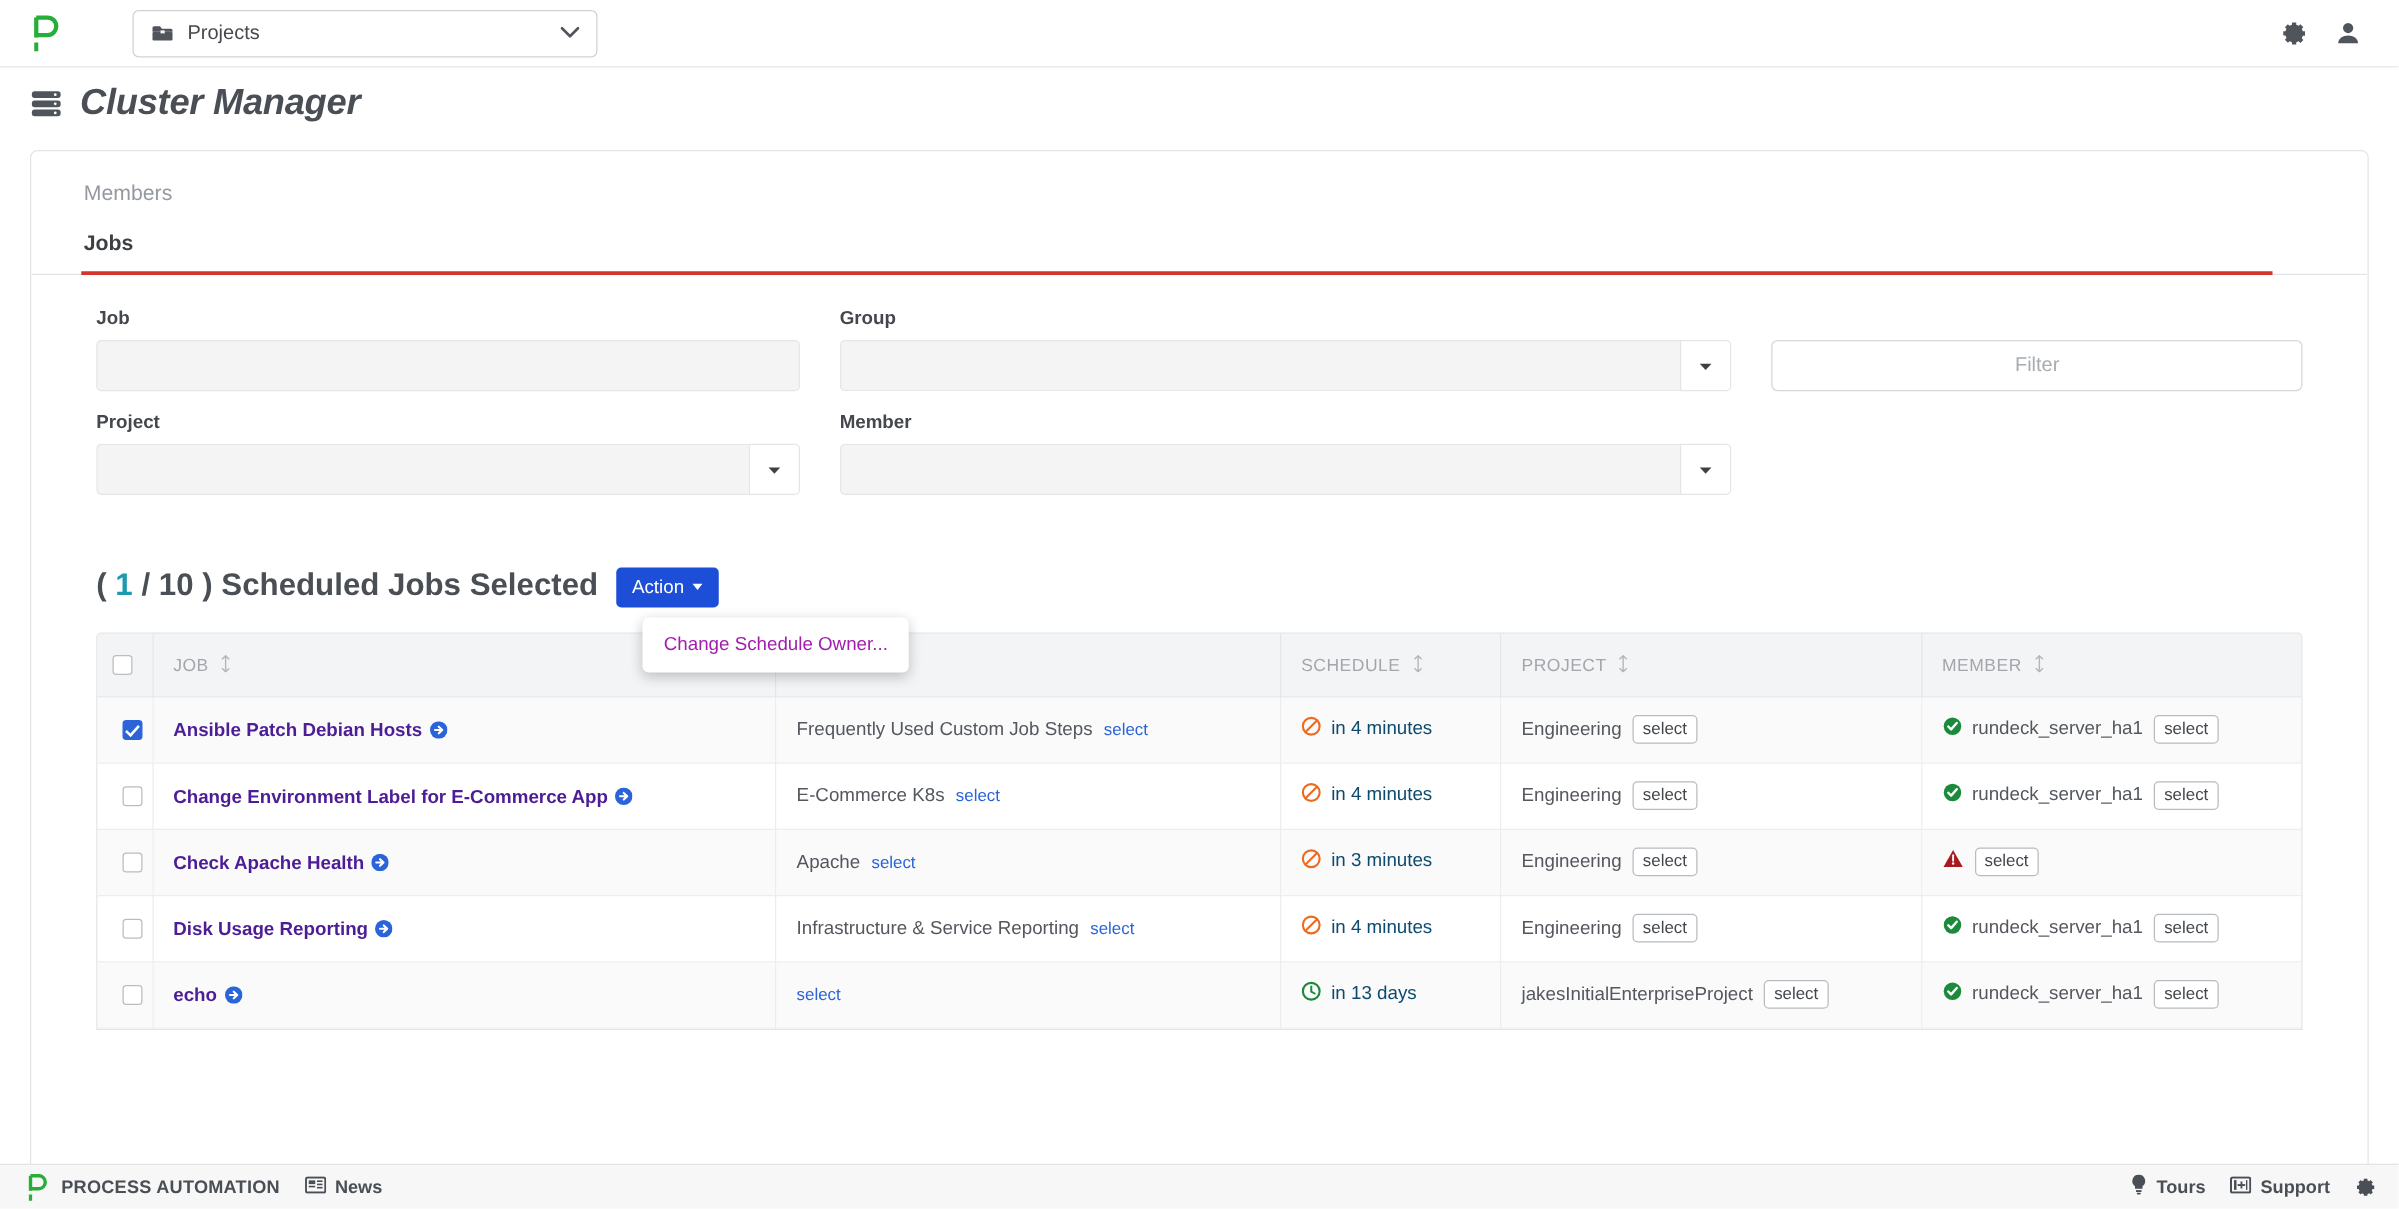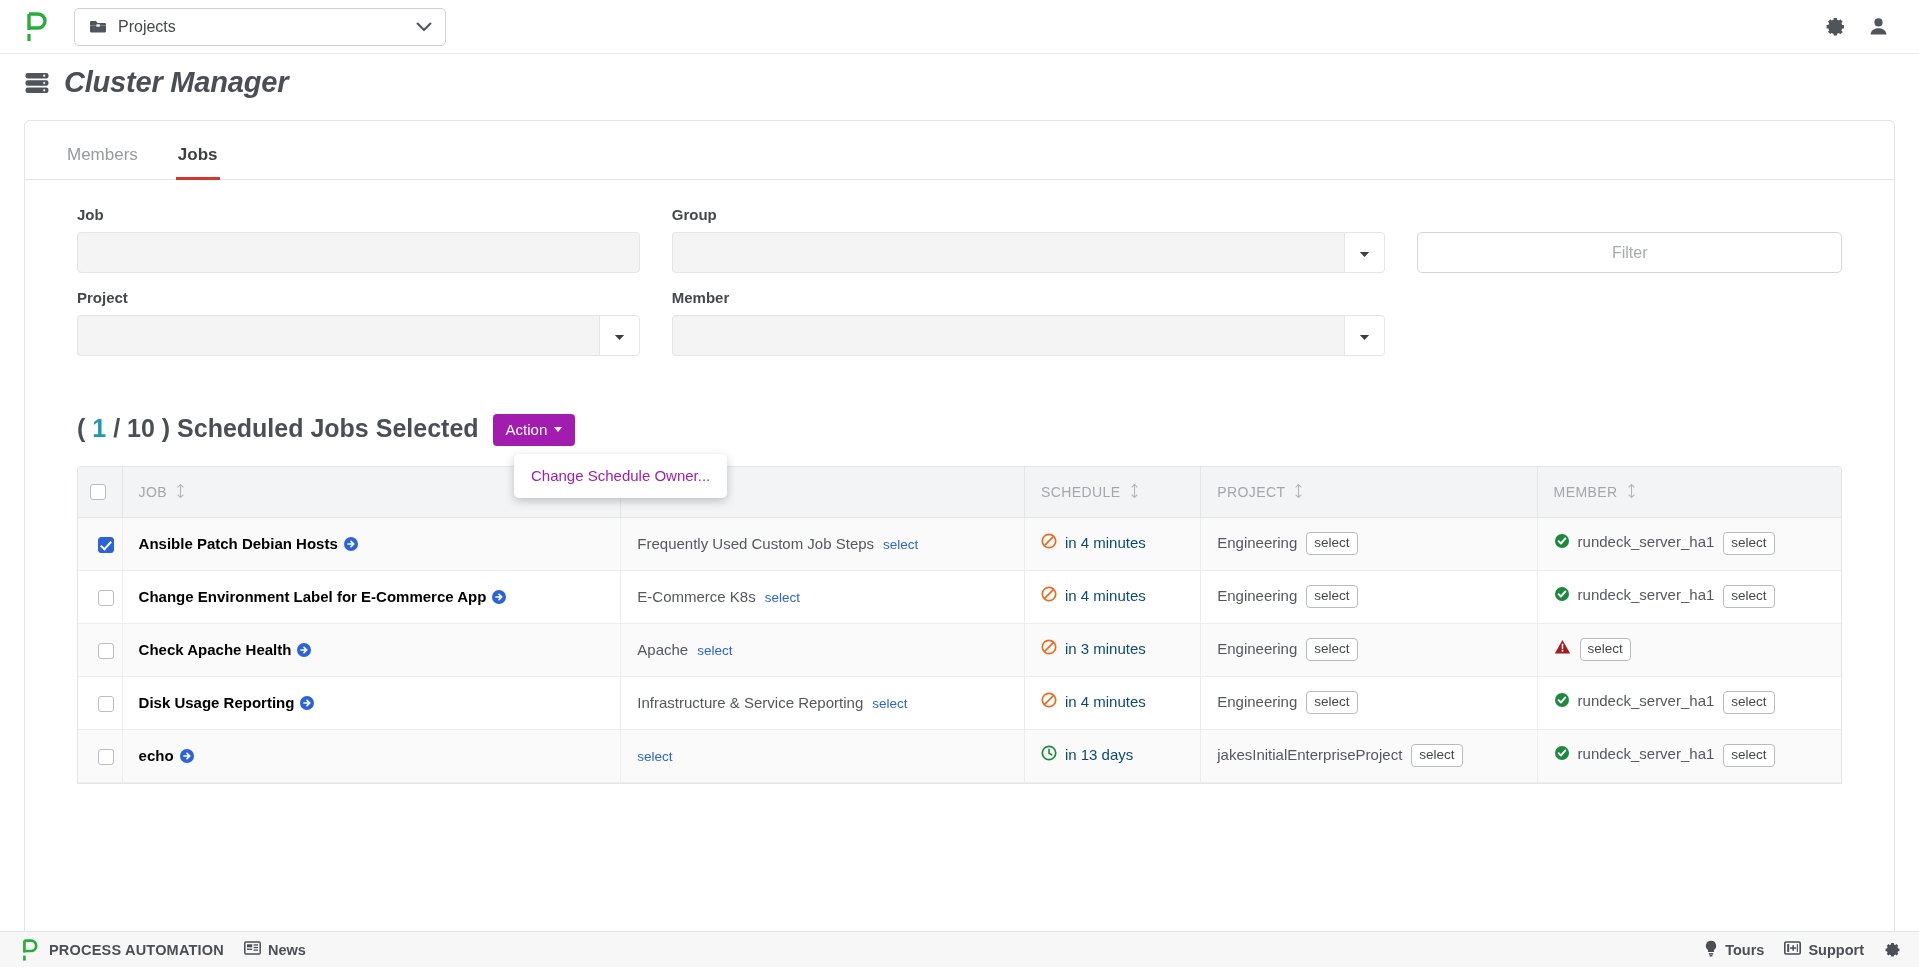--- a/index.html
+++ b/index.html
@@ -33,20 +33,21 @@
   .proj-select {
     width: 372px; height: 38px;
     border: 1px solid #cfd2d4;
     border-radius: 5px;
     background: #fff;
     display: flex;
     align-items: center;
     padding: 0 14px;
     position: relative;
     cursor: pointer;
+    margin-left: 32px;
   }
   .proj-select .folder-ico { margin-right: 11px; display:flex; }
   .proj-select .ptxt {
     font-size: 16px;
     color: #45484d;
   }
   .proj-select .chev {
     position: absolute; right: 13px; top: 50%;
     transform: translateY(-50%);
   }
@@ -84,20 +85,21 @@
     overflow: hidden;
     position: relative;
   }
 
   
   .tabs {
     display: flex;
     padding: 18px 40px 0 40px;
     border-bottom: 1px solid #e2e4e6;
     margin: 0 0 0 0;
+    flex-direction: column;
   }
   .tab {
     font-size: 17px;
     padding: 6px 2px 12px 2px;
     margin-right: 36px;
     cursor: pointer;
     color: #9599a0;
     border-bottom: 3px solid transparent;
     margin-bottom: -1px;
   }
@@ -171,21 +173,21 @@
     position: relative;
   }
   .sel-title {
     font-size: 25px;
     font-weight: bold;
     color: #4a4f55;
   }
   .sel-title .cnt { color: #1e9ab0; }
   .action-btn {
     margin-left: 14px;
-    background: #a21caf;
+    background: #1d4ed8;
     color: #fff;
     font-size: 15px;
     padding: 7px 13px 8px 13px;
     border-radius: 4px;
     border: none;
     cursor: pointer;
     font-family: "Liberation Sans", sans-serif;
     display: inline-flex;
     align-items: center;
     gap: 7px;
@@ -262,21 +264,21 @@
     color: #54585e;
     vertical-align: middle;
     overflow: hidden;
     white-space: nowrap;
   }
   table.jobs tbody td:last-child { border-right: none; }
   table.jobs tbody tr:nth-child(odd) td { background: #fafafb; }
   table.jobs tbody tr:nth-child(even) td { background: #ffffff; }
 
   .joblink {
-    color: #000000;
+    color: #4c1d95;
     font-weight: bold;
     font-size: 15px;
     text-decoration: none;
     cursor: pointer;
   }
   .arrow-ico { margin-left: 6px; position: relative; top: 2px; display:inline-block; }
 
   .cbx {
     width: 16px; height: 16px;
     border: 1px solid #b9bcc0;

